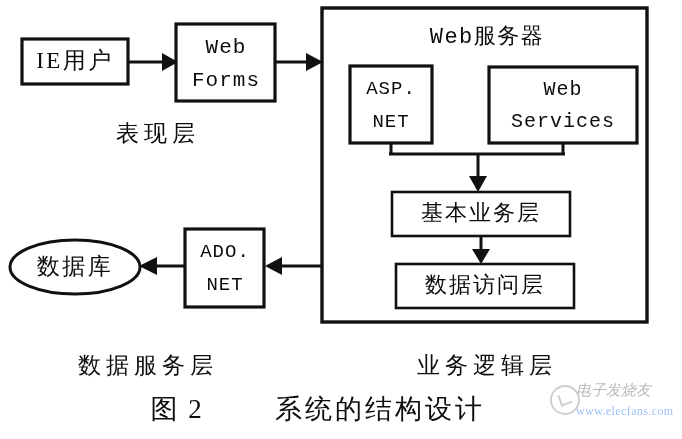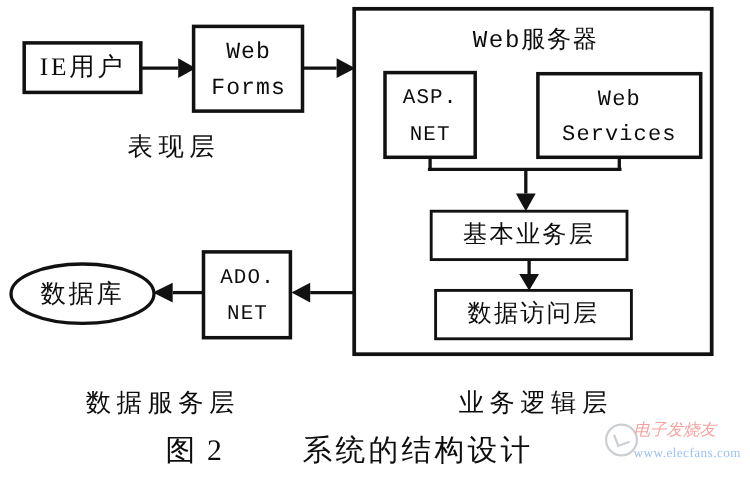--- a/index.html
+++ b/index.html
@@ -103,21 +103,21 @@
     width: 10px; height: 10px;
     border-left: 2px solid #9aa0a6;
     border-bottom: 2px solid #9aa0a6;
     transform: rotate(-20deg);
   }
   #watermark .wm-cn {
     position: absolute;
     left: 26px; top: 0px;
     font-family: "Liberation Sans", sans-serif;
     font-size: 15px;
-    color: #ef4444;
+    color: #737373;
     letter-spacing: 0px;
     font-style: italic;
     white-space: nowrap;
   }
   #watermark .wm-url {
     position: absolute;
     left: 26px; top: 23px;
     font-family: Liberation Serif, serif;
     font-size: 12px;
     color: #3b82f6;

